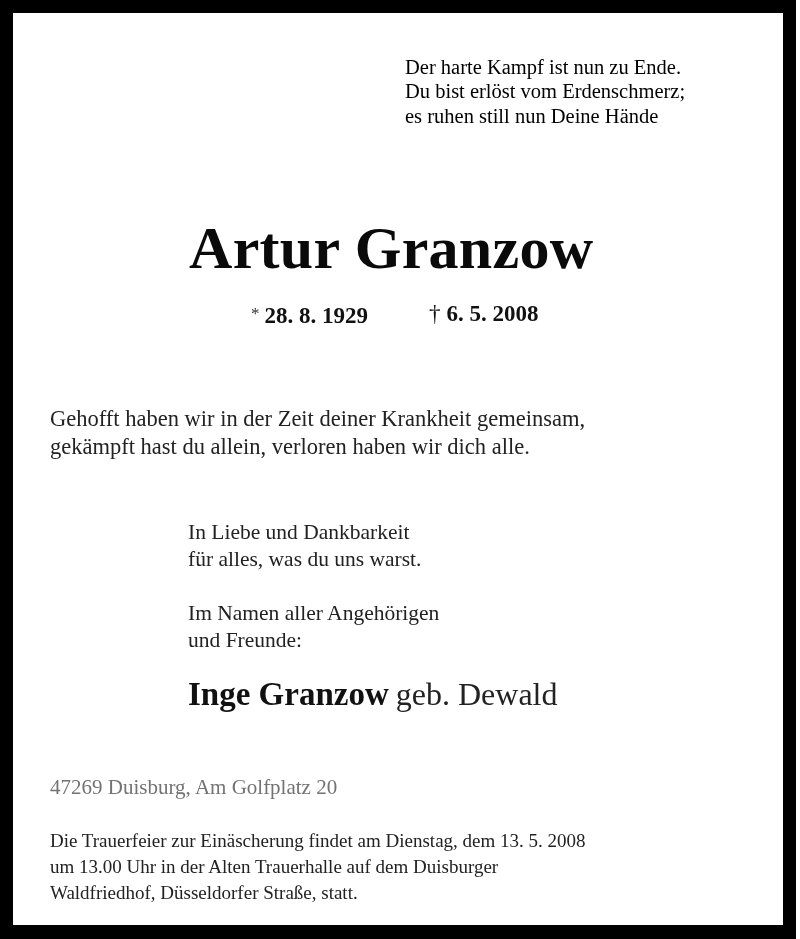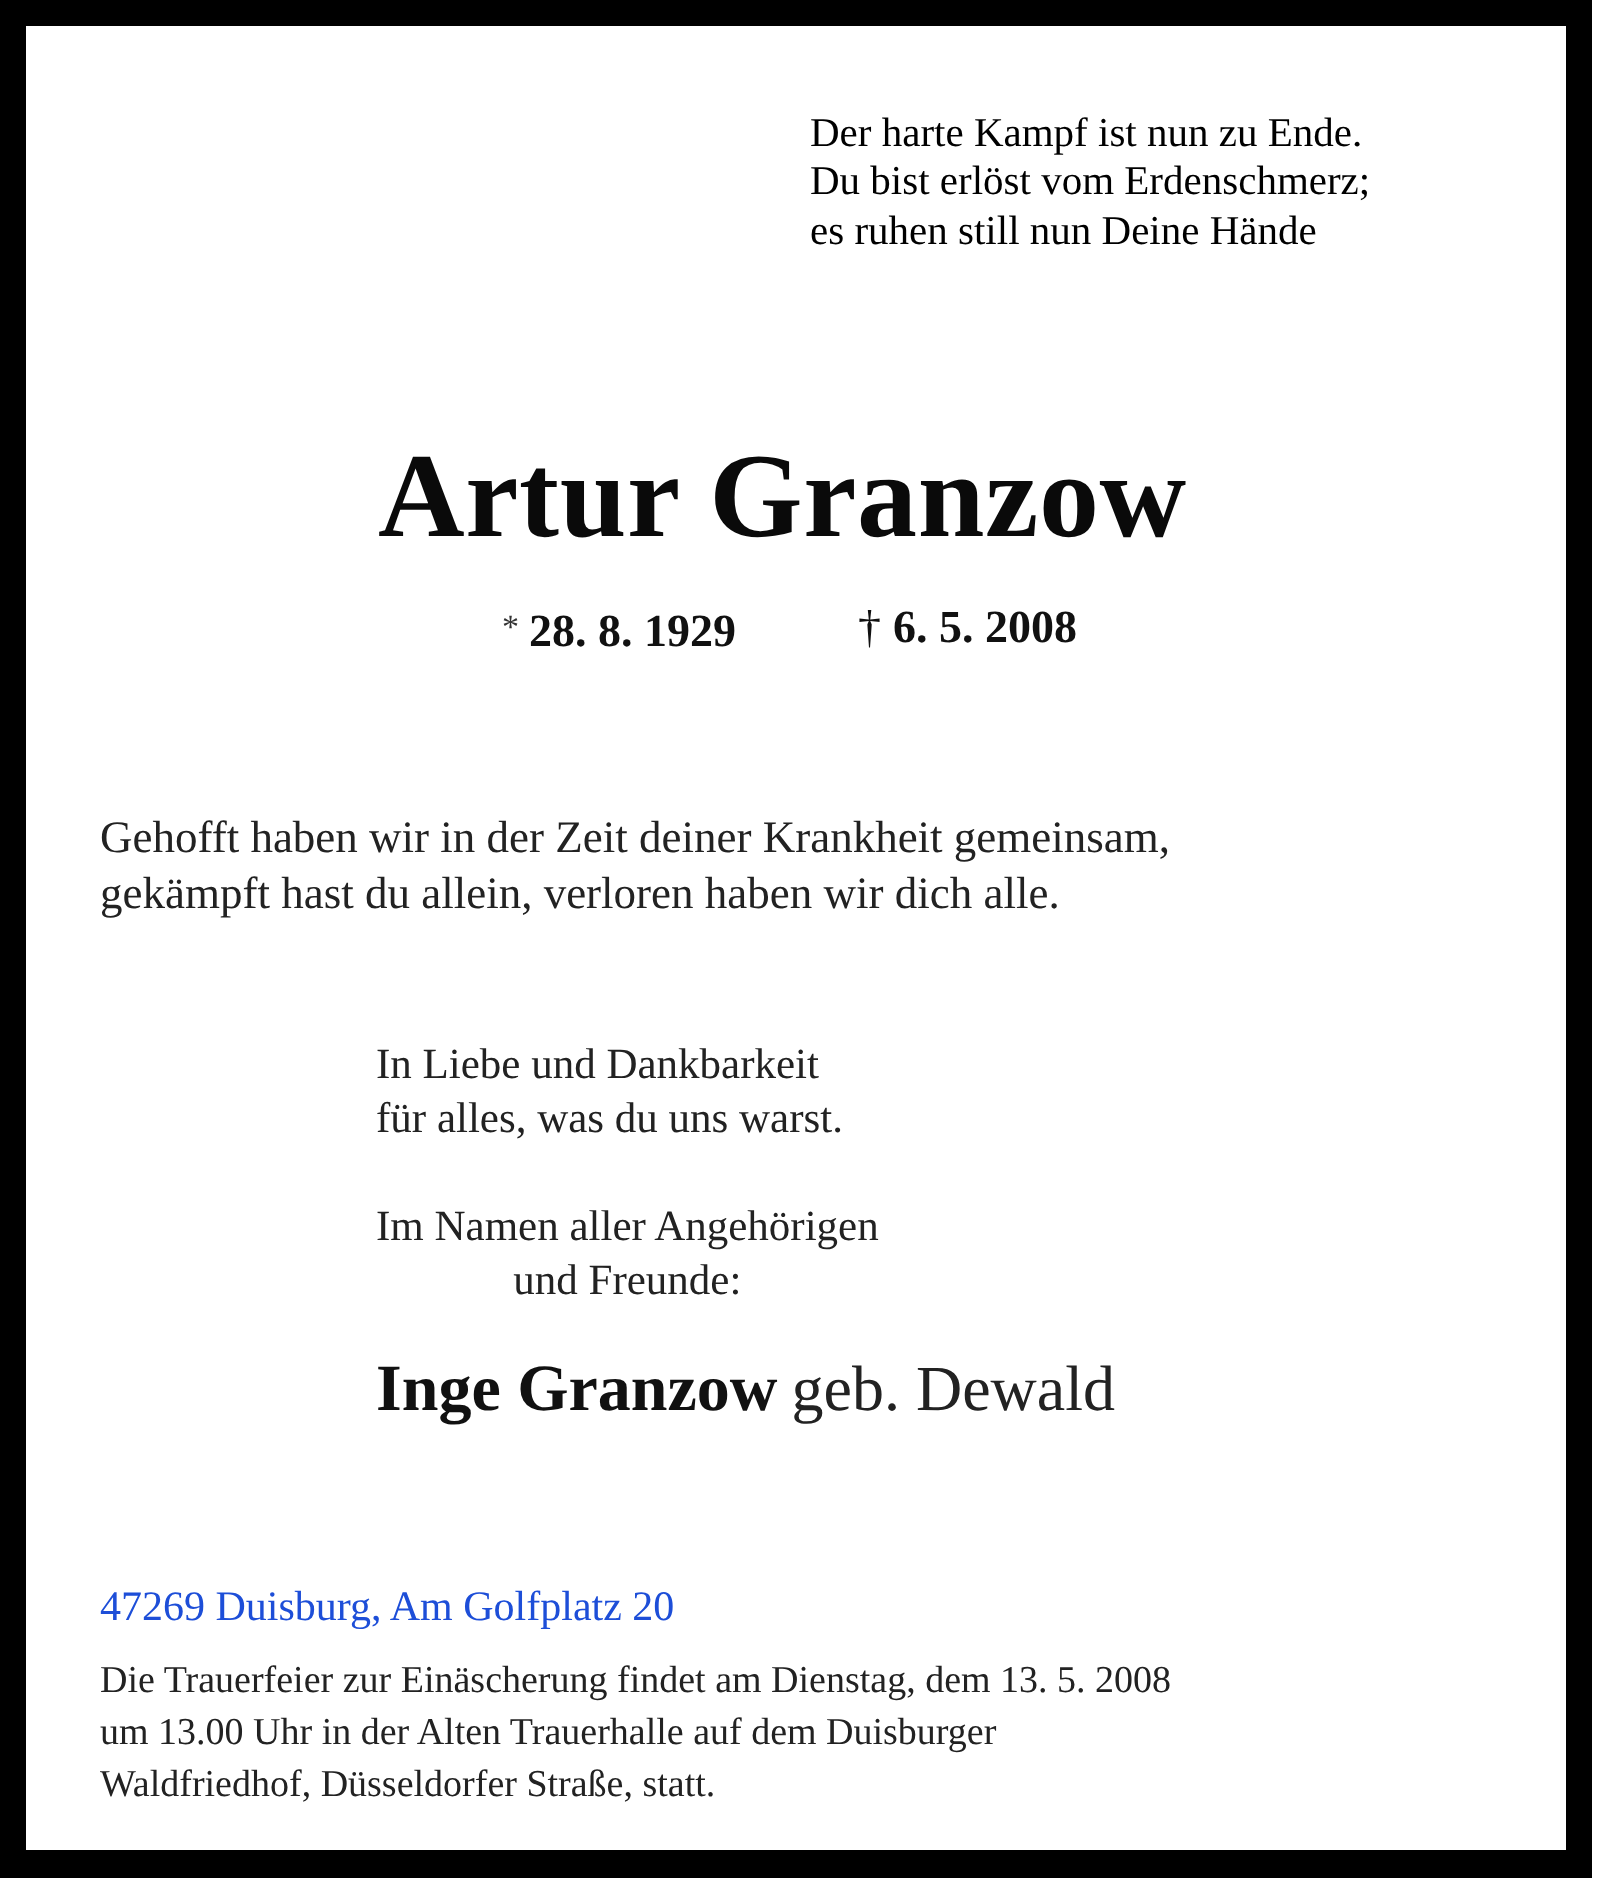--- a/index.html
+++ b/index.html
@@ -74,44 +74,44 @@
   .hope div { white-space: nowrap; }
 
   .block {
     left: 175px;
     font-size: 21.5px;
     line-height: 27px;
     color: #222;
   }
   .block div { white-space: nowrap; }
   .love { top: 506px; }
-  .names-intro { top: 587px; text-align: center; }
+  .names-intro { top: 587px; }
 
   .signature {
     left: 175px;
     top: 664px;
     line-height: 34px;
     color: #111;
   }
   .sig-name {
     font-size: 33px;
     font-weight: bold;
   }
   .sig-maiden {
     font-size: 32px;
     color: #222;
     margin-left: 3px;
   }
 
   .address {
     left: 37px;
-    top: 776px;
+    top: 760px;
     font-size: 21px;
     line-height: 28px;
-    color: #1d4ed8;
+    color: #737373;
   }
 
   .ceremony {
     left: 37px;
     top: 815px;
     font-size: 19px;
     line-height: 26px;
     color: #222;
   }
   .ceremony div { white-space: nowrap; }

